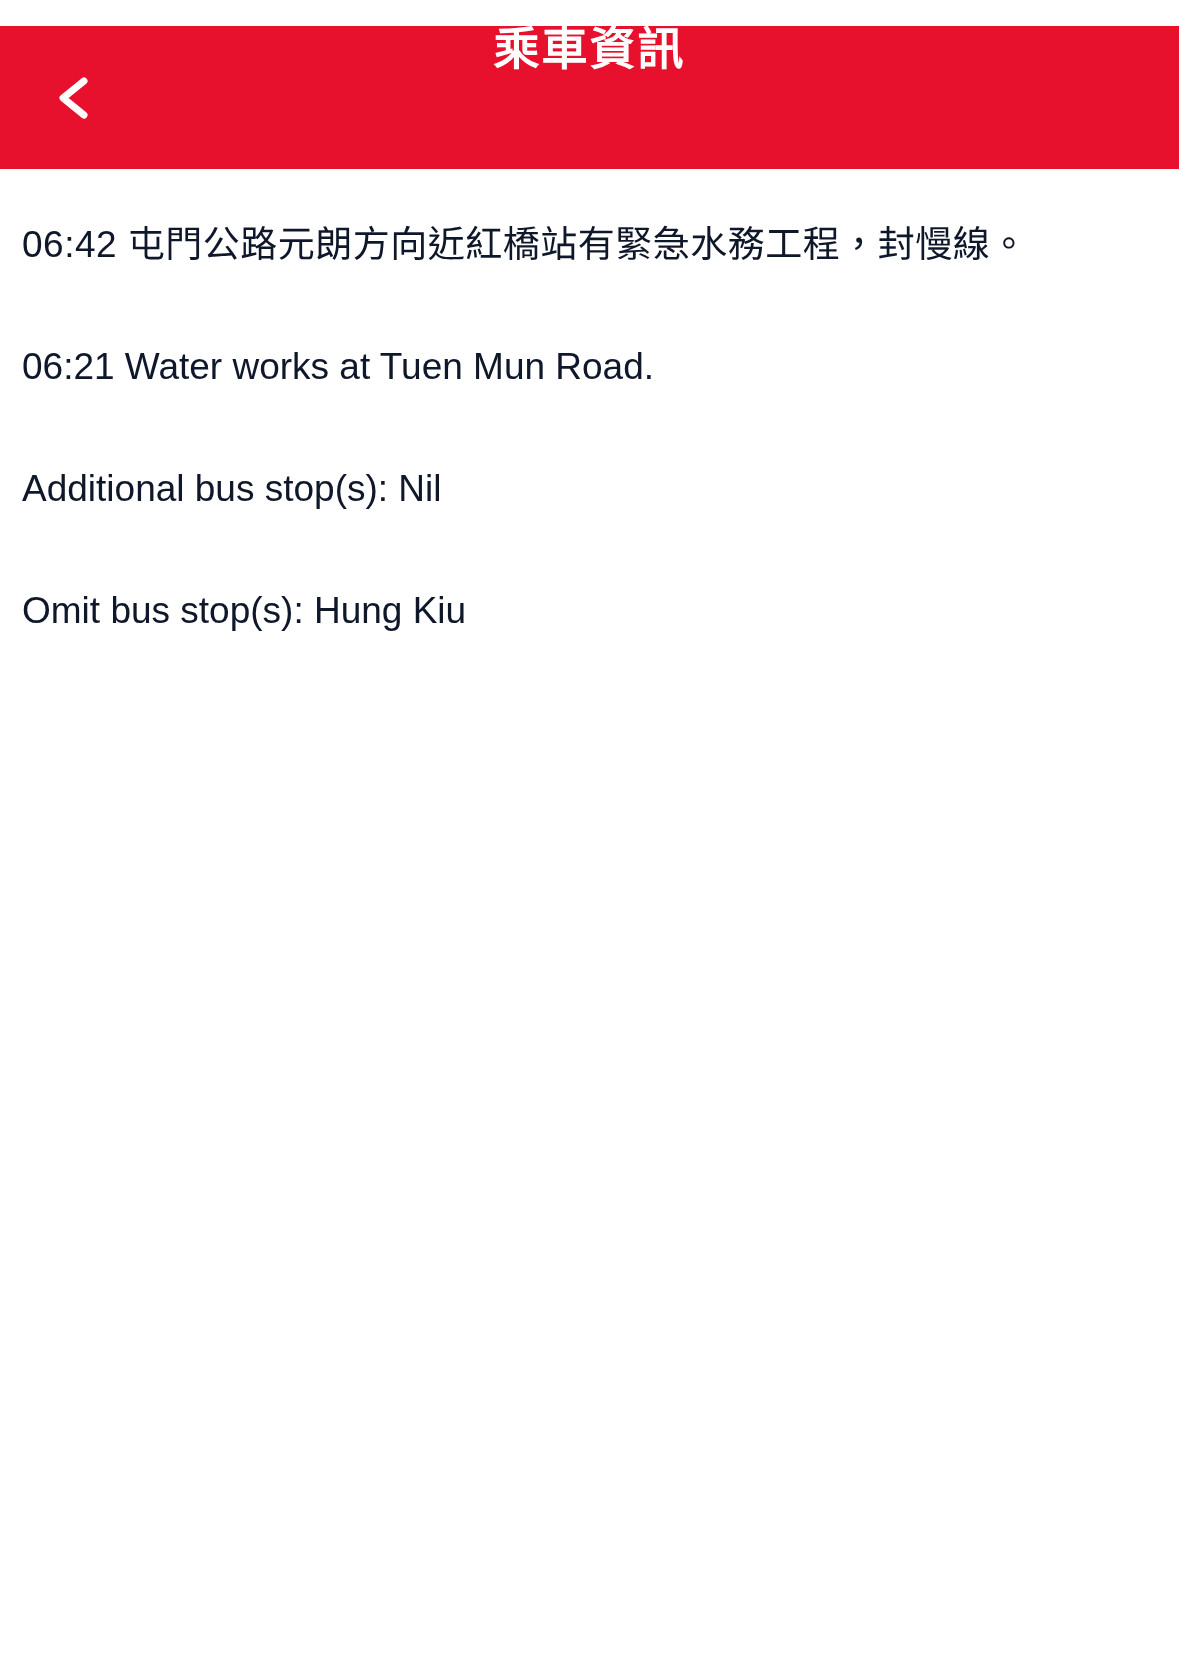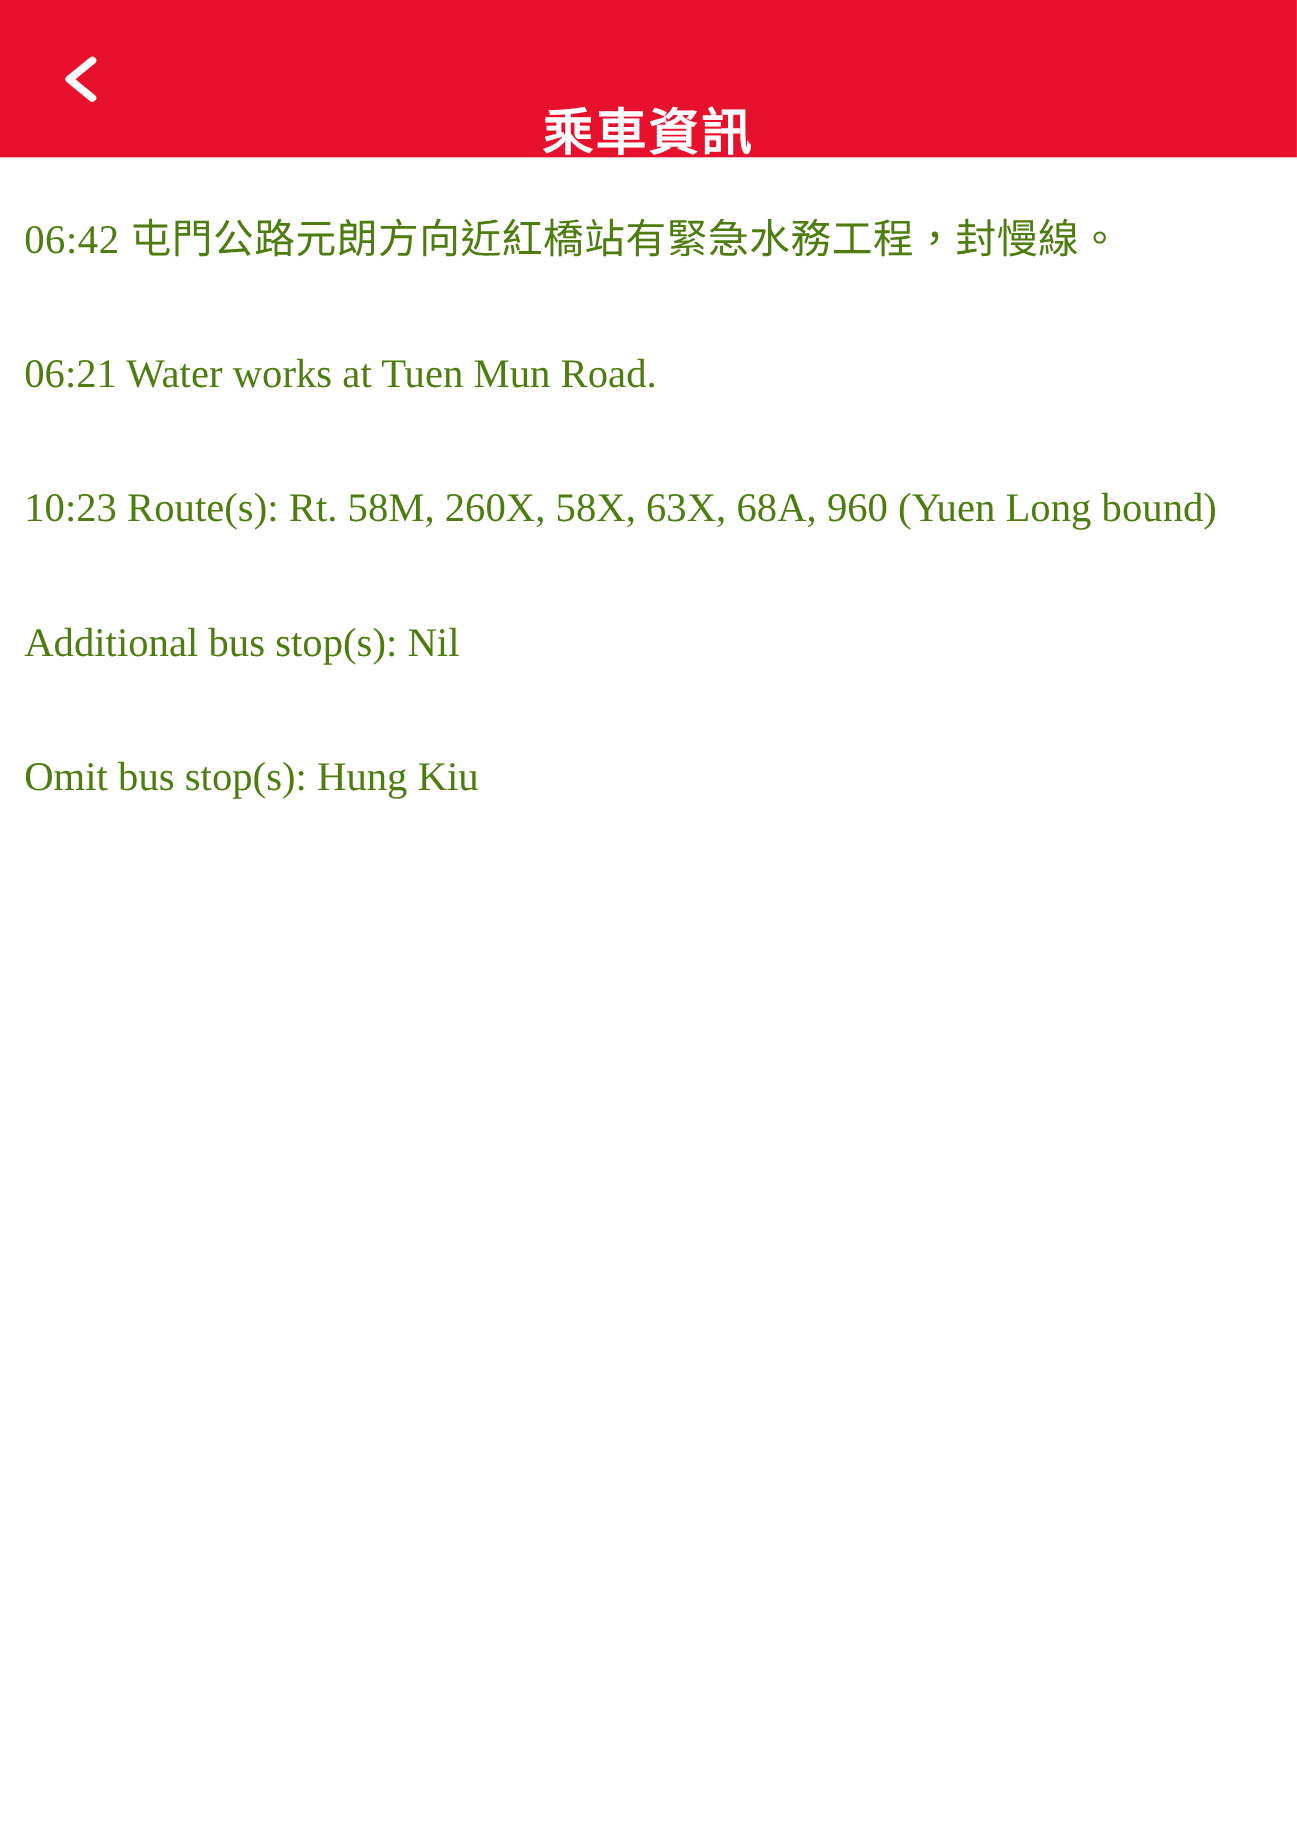--- a/index.html
+++ b/index.html
@@ -23,22 +23,23 @@
     background: #ffffff;
   }
 
   
   .header {
     position: relative;
     height: 143px;
     flex: 0 0 143px;
     background: #e8112d;
     display: flex;
-    align-items: flex-end;
+    align-items: flex-start;
     justify-content: center;
+    margin-top: 26px;
   }
 
   .back-button {
     position: absolute;
     left: 30px;
     top: 0;
     bottom: 0;
     width: 92px;
     display: flex;
     align-items: center;
@@ -73,26 +74,25 @@
     overflow: hidden;
   }
 
   .notice-list {
     list-style: none;
     margin: 0;
     padding: 0;
   }
 
   .notice-item {
-    color: #4d7c0f;
+    color: #0f172a;
     font-size: 37px;
     line-height: 1.62;
     margin: 0 0 62px 0;
     word-break: break-word;
-    font-family: Liberation Serif, serif;
   }
 
   .notice-item:last-child {
     margin-bottom: 0;
   }
 
   .notice-item.cjk {
     letter-spacing: 0.5px;
   }
 </style>
@@ -109,19 +109,18 @@
         </svg>
       </span>
     </button>
     <h1 class="header-title">乘車資訊</h1>
   </div>
 
   <div class="content">
     <ul class="notice-list">
       <li class="notice-item cjk">06:42 屯門公路元朗方向近紅橋站有緊急水務工程，封慢線。</li>
       <li class="notice-item">06:21 Water works at Tuen Mun Road.</li>
-      <li class="notice-item">10:23 Route(s): Rt. 58M, 260X, 58X, 63X, 68A, 960 (Yuen Long bound)</li>
       <li class="notice-item">Additional bus stop(s): Nil</li>
       <li class="notice-item">Omit bus stop(s): Hung Kiu</li>
     </ul>
   </div>
 
 </div>
 
 </body></html>

